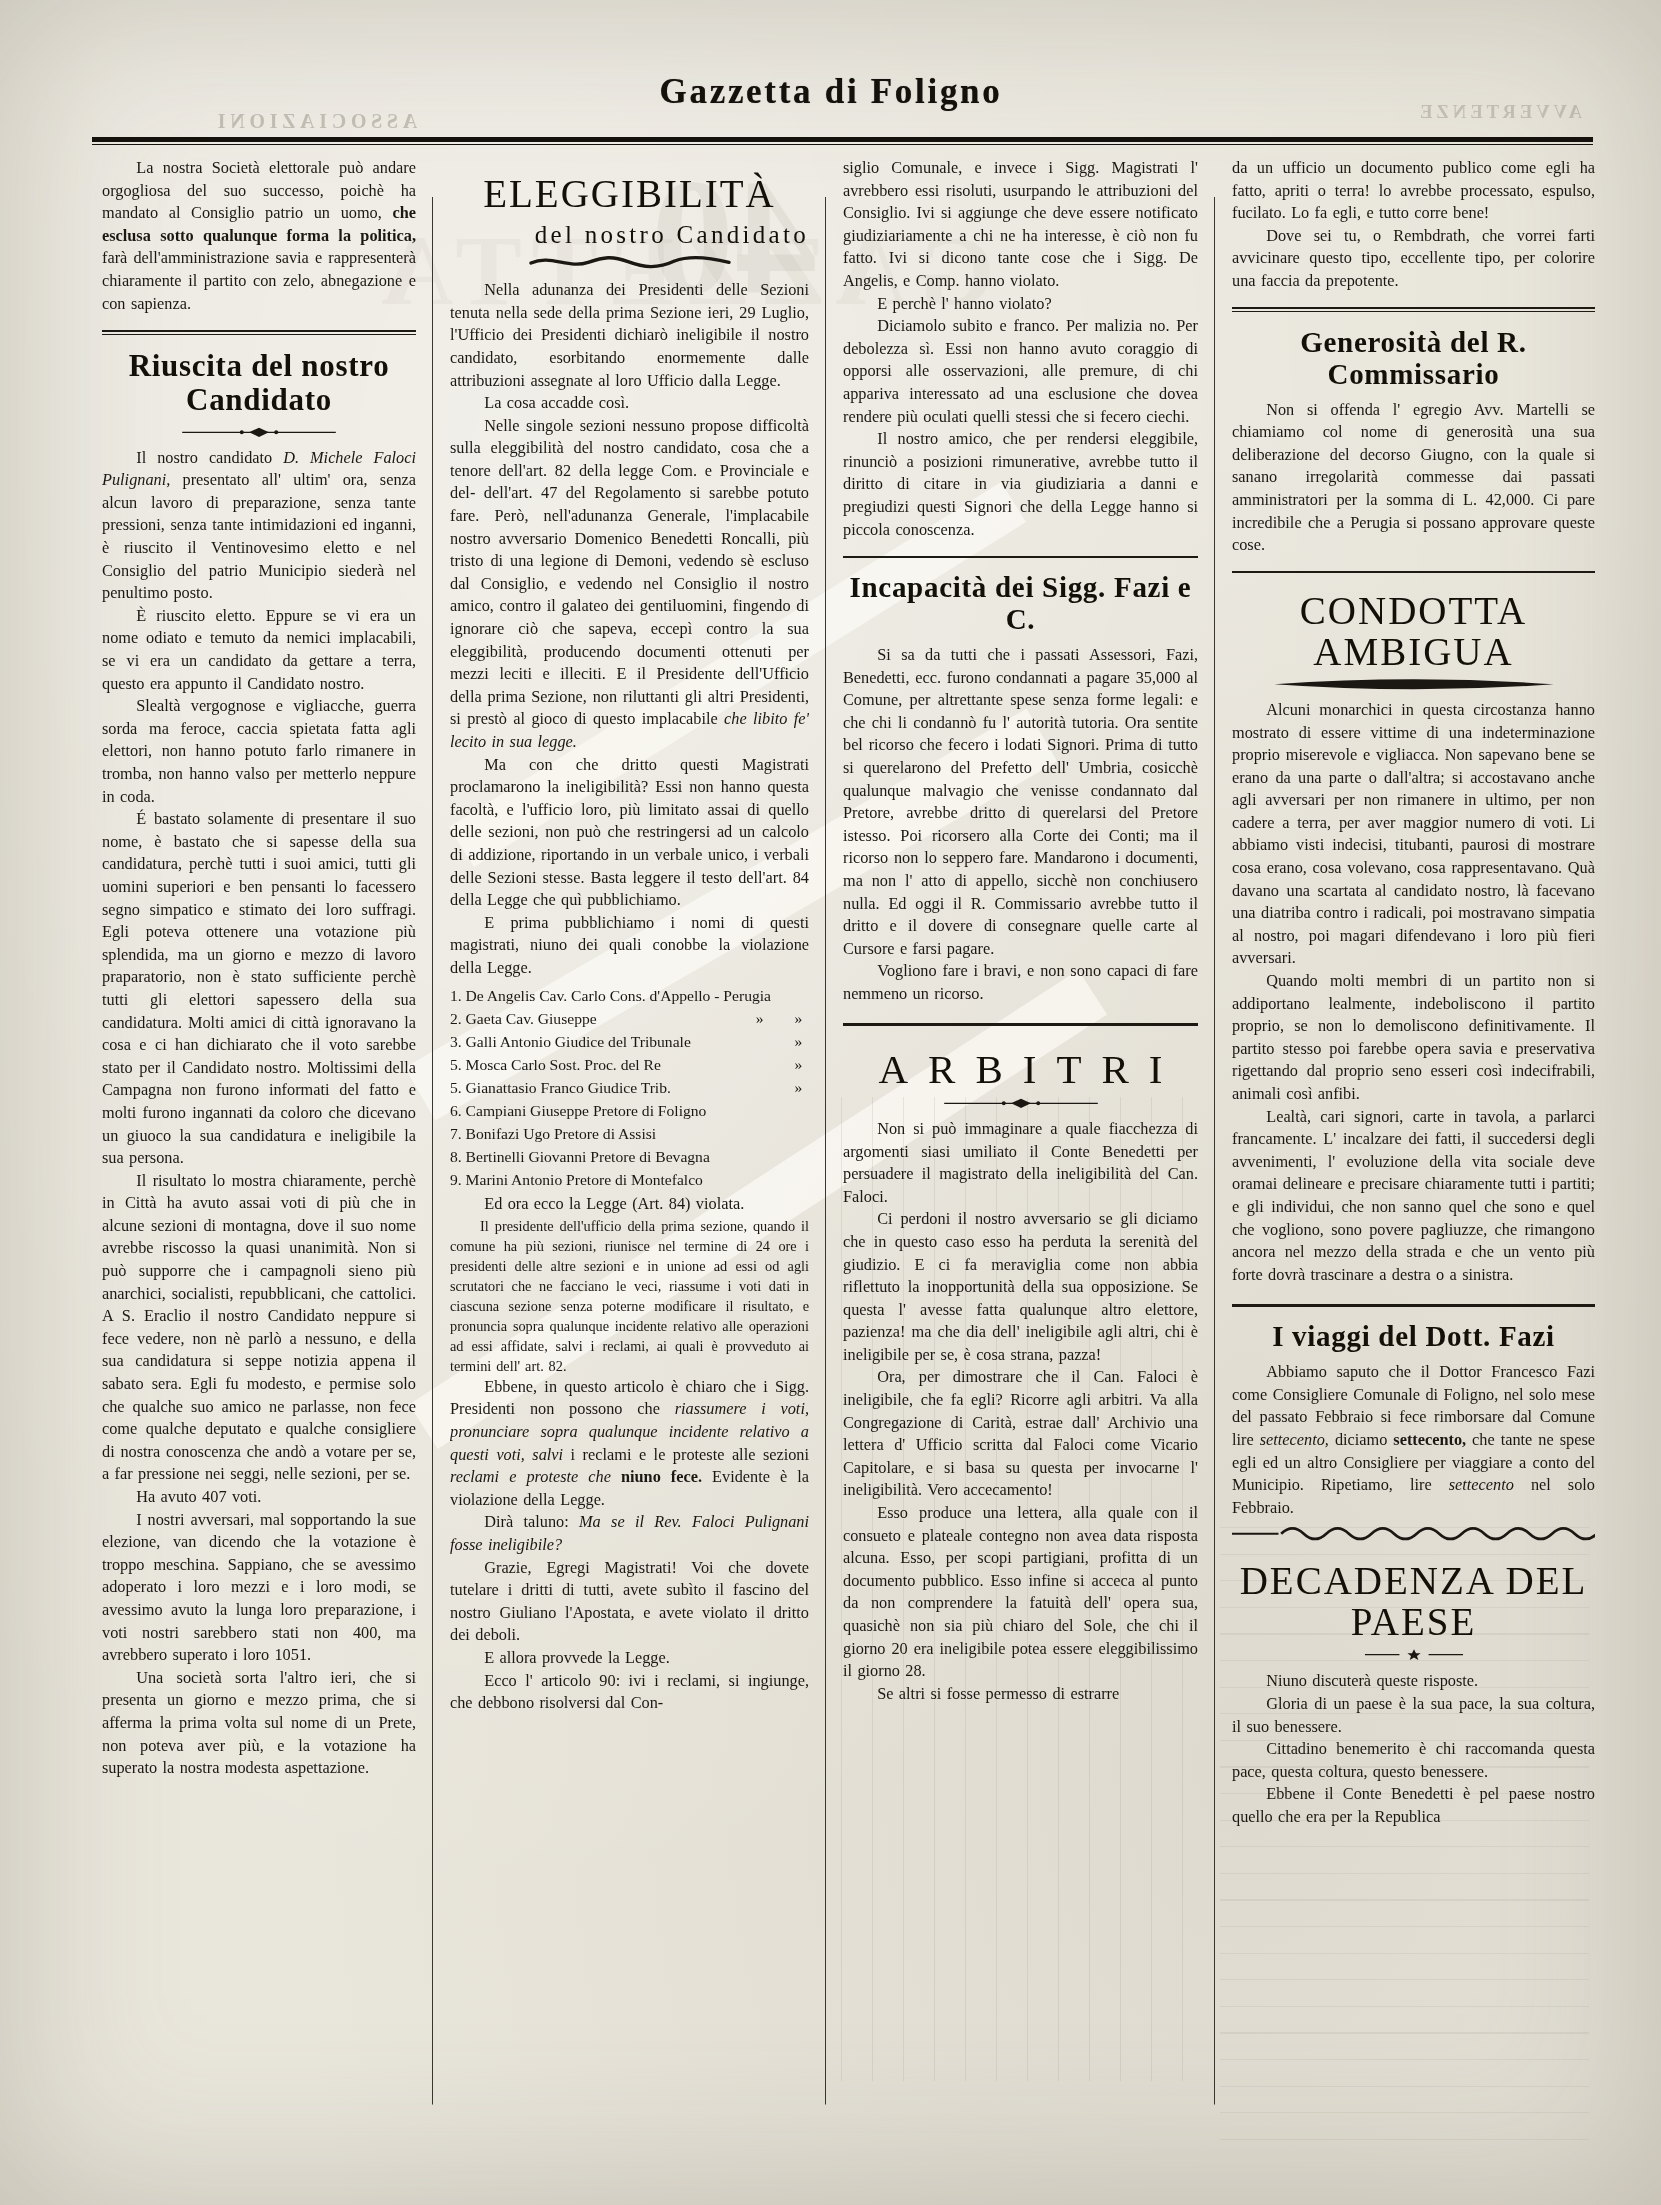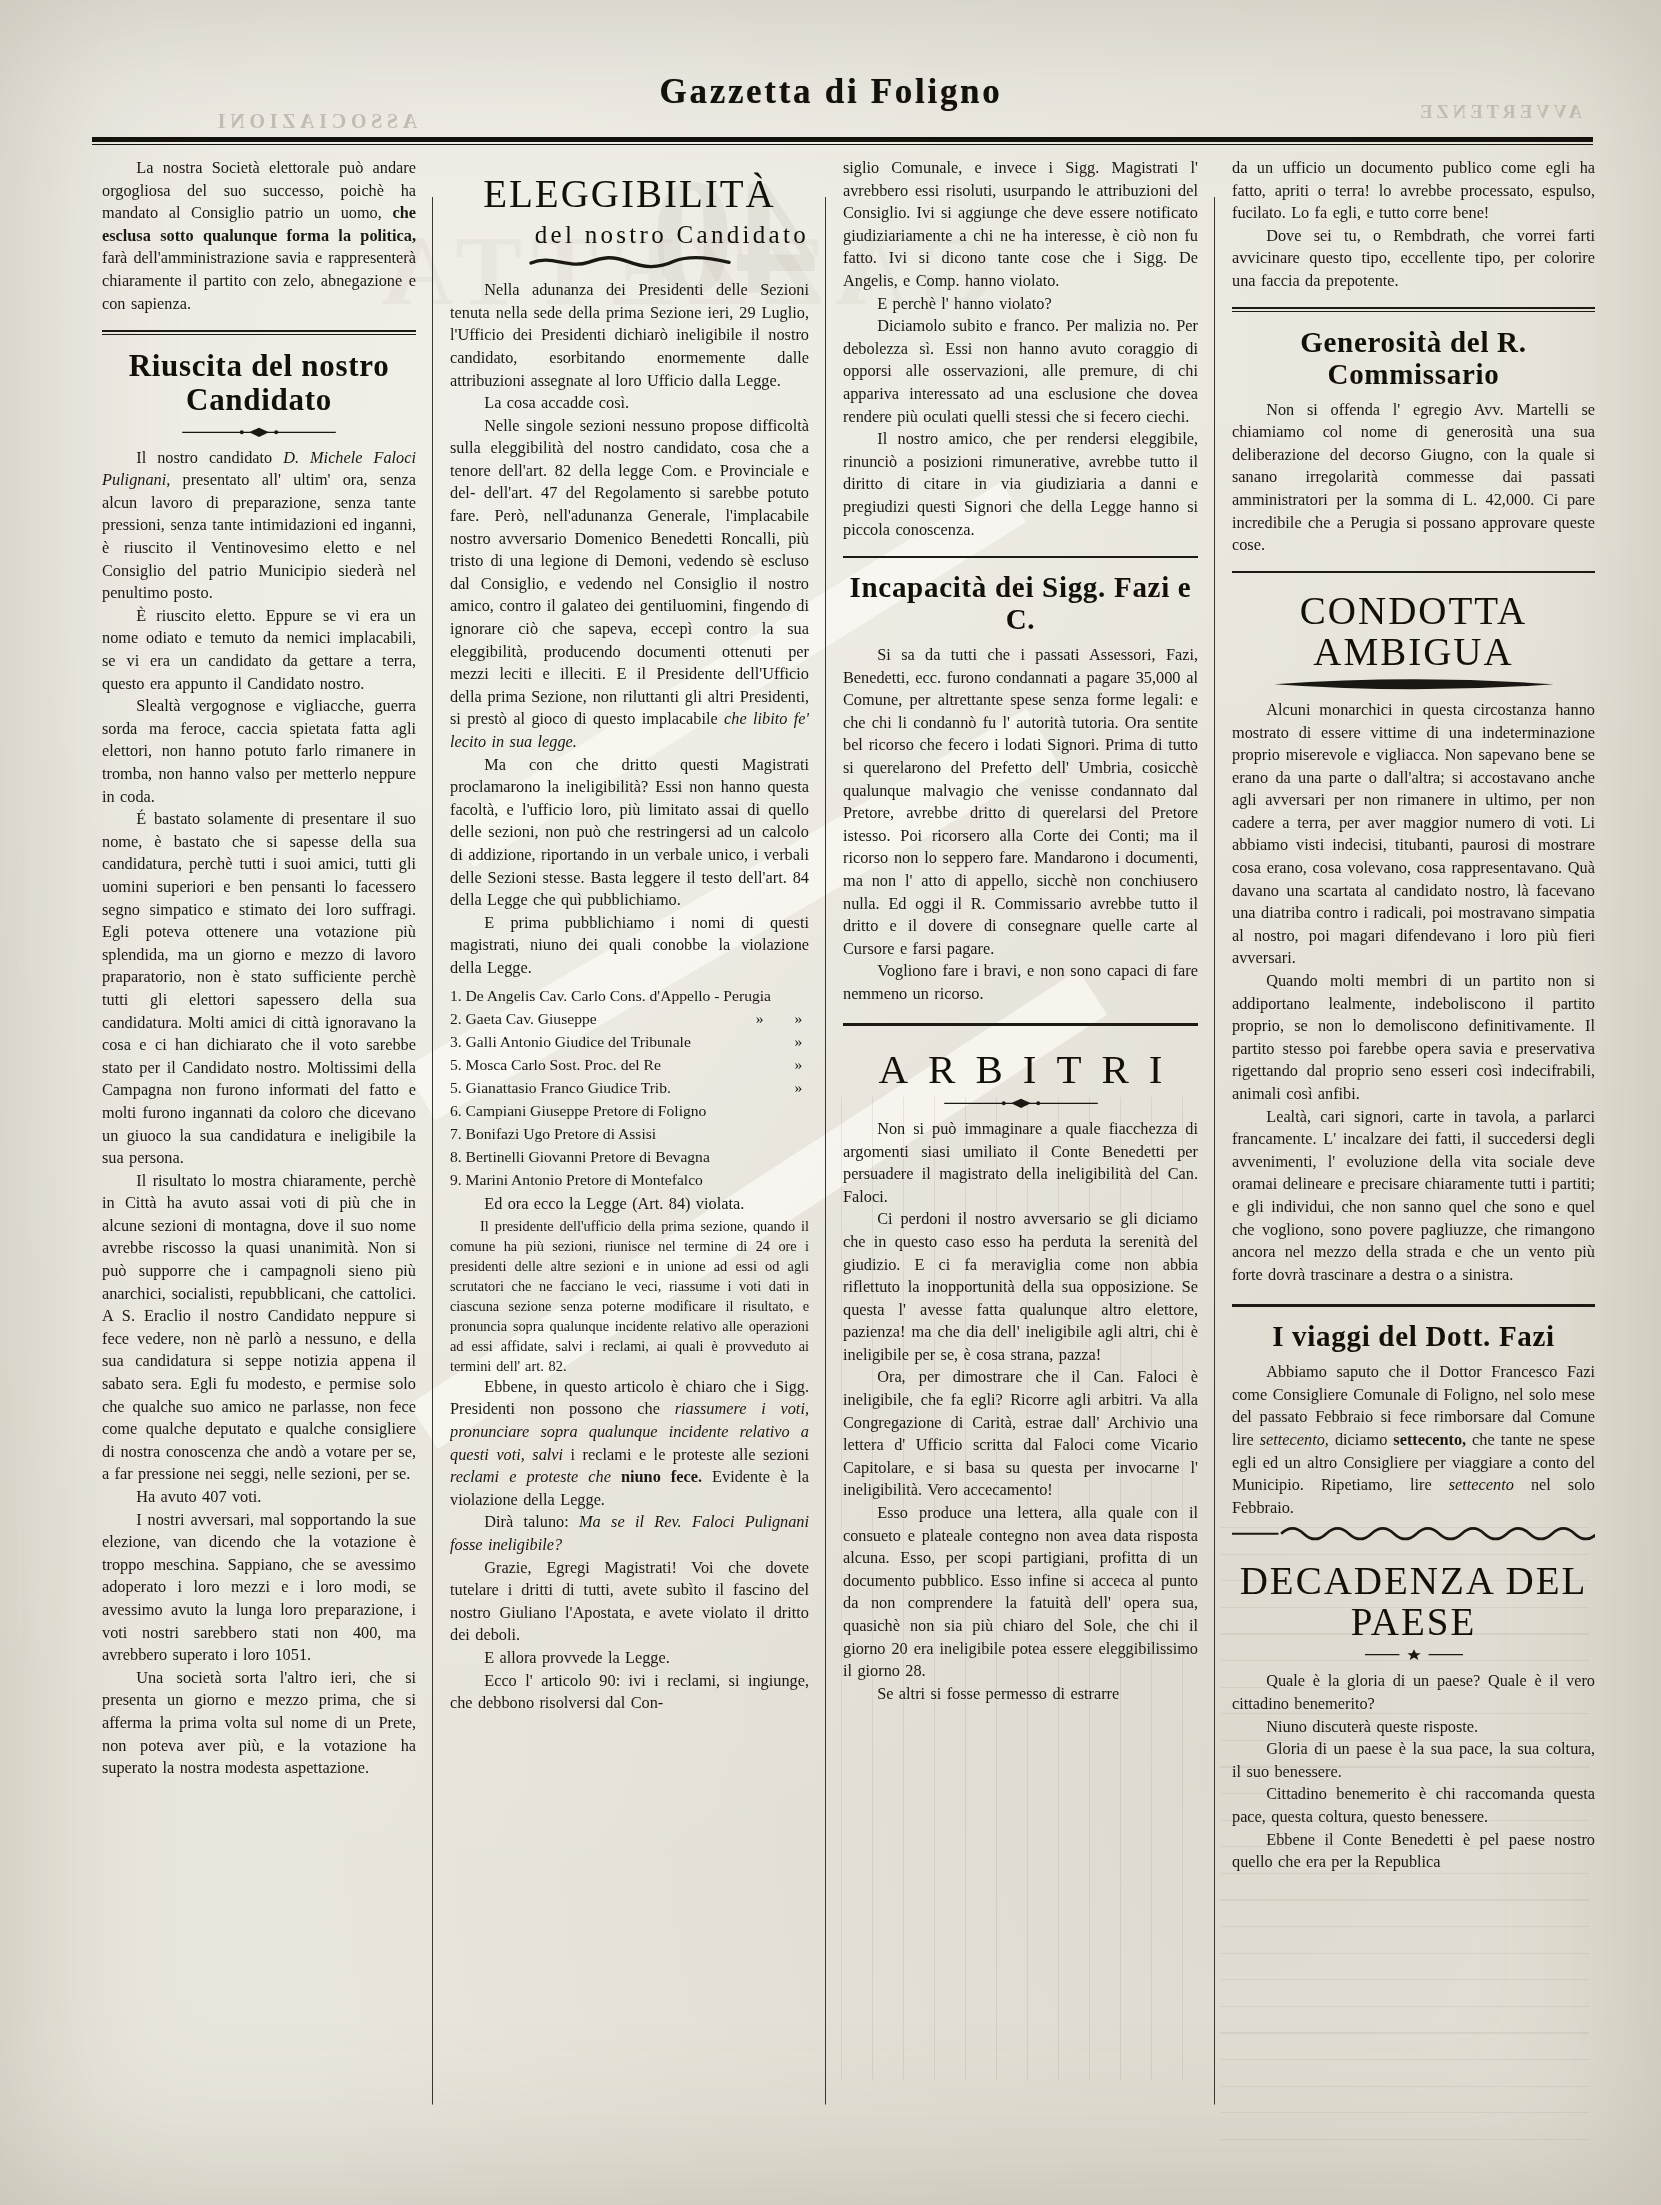--- a/index.html
+++ b/index.html
@@ -234,21 +234,20 @@
             <line x1="0" y1="16" x2="70" y2="16" stroke="#1b1713" stroke-width="3"></line>
             <path d="M74 16 q 17 -16 34 0 t 34 0 t 34 0 t 34 0 t 34 0 t 34 0 t 34 0 t 34 0 t 34 0 t 34 0 t 34 0 t 34 0 t 34 0 t 34 0" fill="none" stroke="#1b1713" stroke-width="4"></path>
             <line x1="572" y1="16" x2="640" y2="16" stroke="#1b1713" stroke-width="3"></line>
           </svg></div>
         <div class="h-big">DECADENZA DEL PAESE</div>
         <div class="orn orn-star"><svg width="106" height="13.3" viewBox="0 0 160 20">
             <line x1="6" y1="10" x2="58" y2="10" stroke="#1b1713" stroke-width="2"></line>
             <path d="M80 2 L83 8 L90 8 L84.5 12 L86.5 18 L80 14.4 L73.5 18 L75.5 12 L70 8 L77 8 Z" fill="#1b1713"></path>
             <line x1="102" y1="10" x2="154" y2="10" stroke="#1b1713" stroke-width="2"></line>
           </svg></div>
-        <p class="para">Quale è la gloria di un paese? Quale è il vero cittadino benemerito?</p>
         <p class="para">Niuno discuterà queste risposte.</p>
         <p class="para">Gloria di un paese è la sua pace, la sua coltura, il suo benessere.</p>
         <p class="para">Cittadino benemerito è chi raccomanda questa pace, questa coltura, questo benessere.</p>
         <p class="para">Ebbene il Conte Benedetti è pel paese nostro quello che era per la Republica</p>
       </section>
   </main>
 </div>
 
 
 </body></html>

